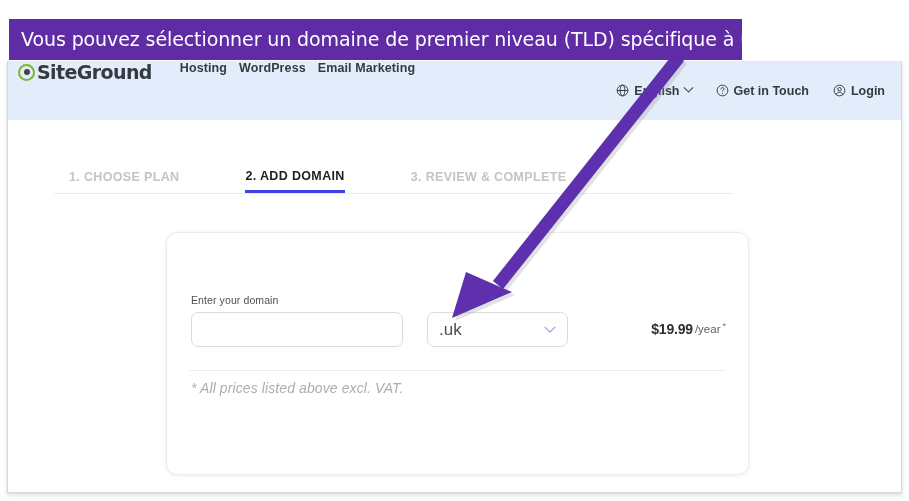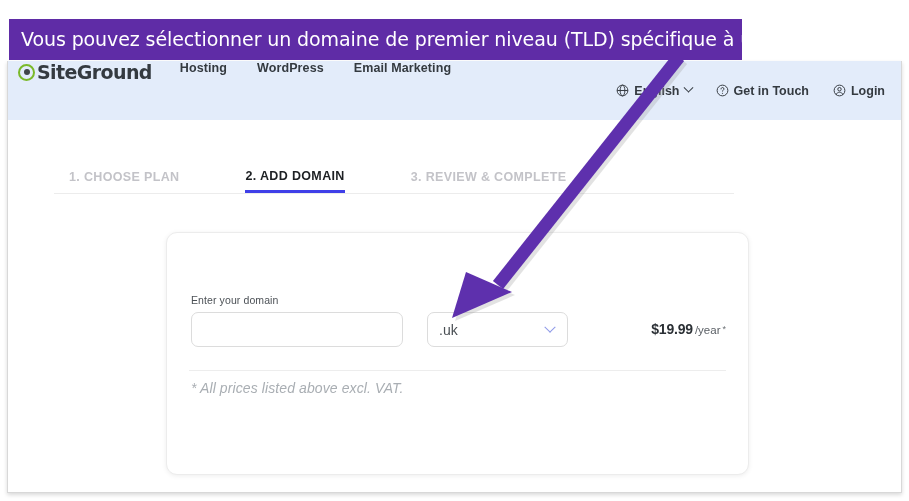--- a/index.html
+++ b/index.html
@@ -95,21 +95,21 @@
     font-size: 19px;
     font-weight: 700;
     color: #343a40;
     letter-spacing: -0.6px;
     font-family: "DejaVu Sans", sans-serif;
   }
 
   .nav-left {
     display: flex;
     align-items: center;
-    gap: 30px;
+    gap: 12px;
     margin-left: 28px;
   }
   .nav-item {
     font-size: 12.5px;
     font-weight: 700;
     color: #343a40;
     letter-spacing: 0.1px;
     white-space: nowrap;
     cursor: pointer;
   }
@@ -254,39 +254,39 @@
     height: 35px;
     border: 1px solid #dcdcdc;
     border-radius: 7px;
     background: #fff;
     display: flex;
     align-items: center;
     padding: 0 11px;
     cursor: pointer;
   }
   .tld-value {
-    font-size: 14px;
+    font-size: 17px;
     color: #4a4f54;
   }
   .tld-chev {
     position: absolute;
     right: 13px;
     width: 8px;
     height: 8px;
     border-right: 1.8px solid #8f9ae8;
     border-bottom: 1.8px solid #8f9ae8;
     transform: rotate(45deg) translate(-2px,-2px);
   }
 
   .price {
     position: absolute;
     right: 22px;
     top: 88px;
     display: flex;
-    align-items: center;
+    align-items: flex-start;
     gap: 2px;
   }
   .price-amount {
     font-size: 14px;
     font-weight: 700;
     color: #2b3035;
     letter-spacing: -0.2px;
   }
   .price-period {
     font-size: 11.5px;

